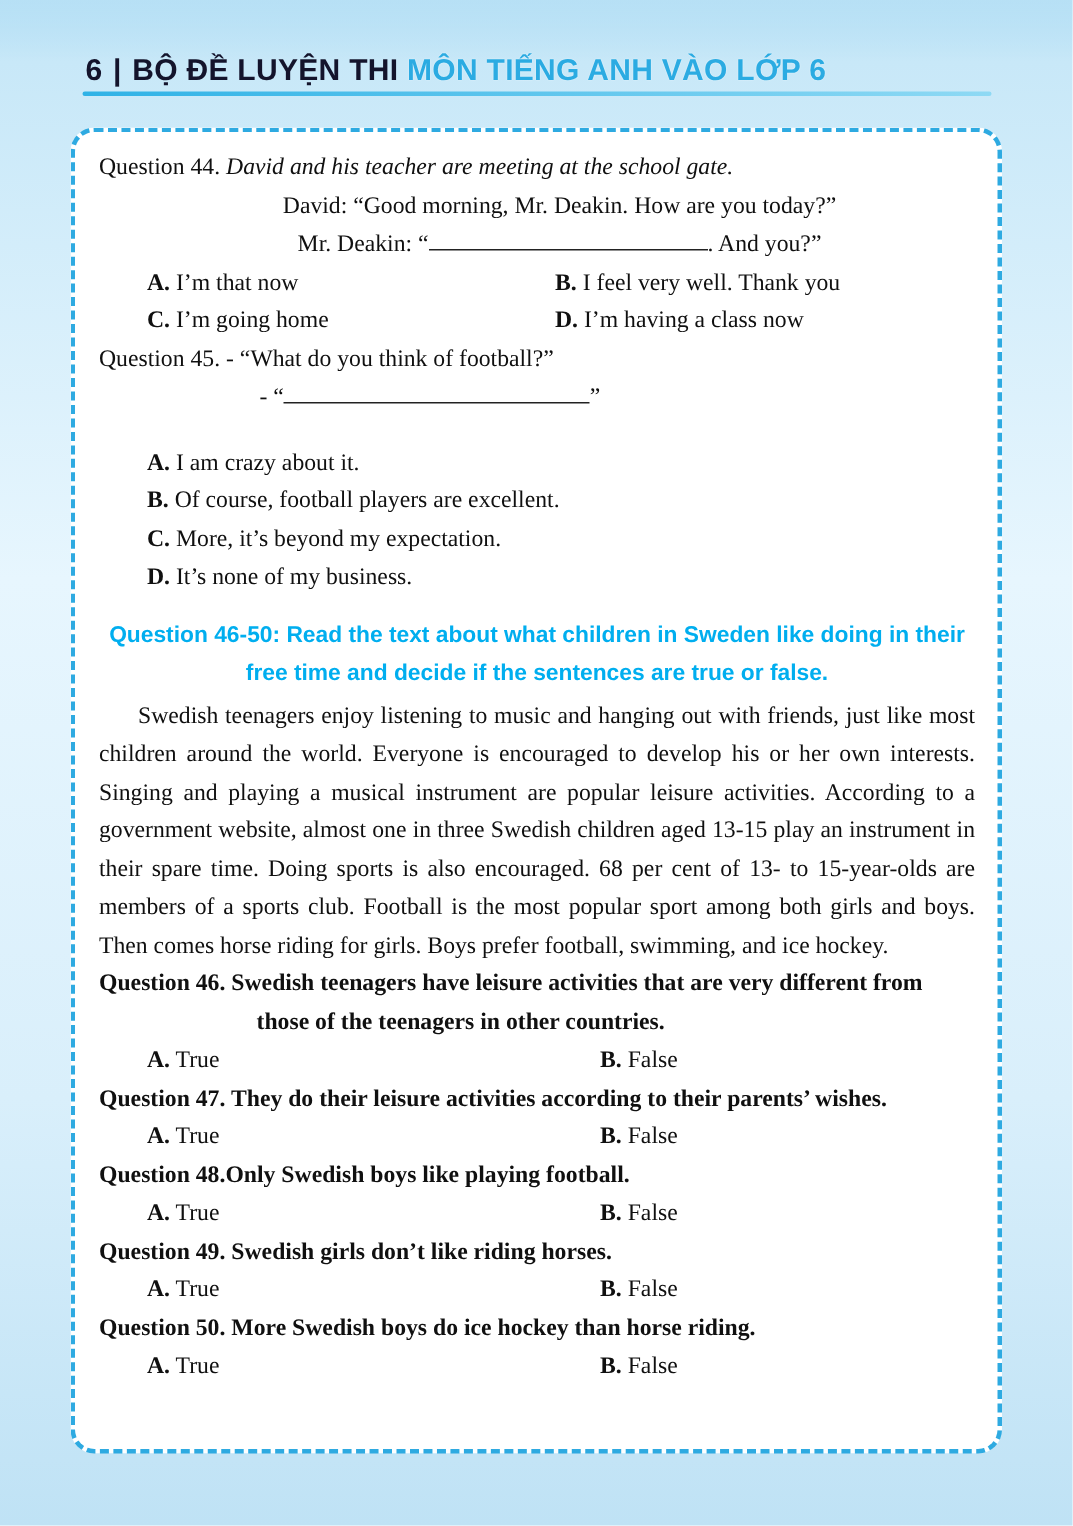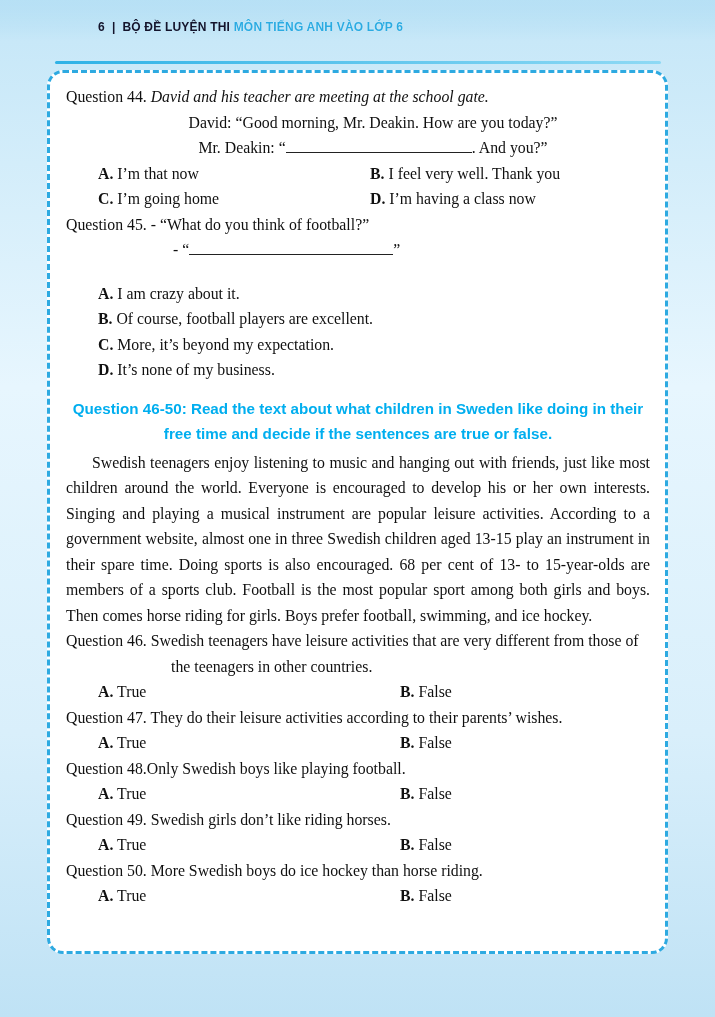--- a/index.html
+++ b/index.html
@@ -13,41 +13,40 @@
     background: linear-gradient(180deg, #9fd6f2 0%, #c8e8f8 4%, #e7f6fe 38%, #d9effb 72%, #bfe2f5 100%);
   }
   .page::before {
     content: "";
     position: absolute;
     left: 0; top: 0; width: 715px; height: 40px;
     background: linear-gradient(180deg, rgba(255,255,255,0.25), rgba(255,255,255,0));
   }
   .header {
     position: absolute;
-    top: 20px; left: 57px;
+    top: 36px; left: 57px;
     font-family: "Liberation Sans", sans-serif;
     font-weight: bold;
-    font-size: 12px;
+    font-size: 20px;
     letter-spacing: 0.2px;
     white-space: nowrap;
-    margin-left: 41px;
   }
   .header .dark { color: #14142c; }
   .header .divider { color: #14142c; margin: 0 7px; }
   .header .cyan { color: #2babe2; text-shadow: 0 0 1px rgba(255,255,255,0.8); }
   .header-rule {
     position: absolute;
     top: 61px; left: 55px;
     width: 606px; height: 3px;
     border-radius: 2px;
     background: linear-gradient(90deg, #2fb2e6, #8ed9f4);
   }
   .panel {
     position: absolute;
-    top: 70px; left: 47px;
+    top: 85px; left: 47px;
     width: 621px; height: 884px;
     background: #ffffff;
     border: 3px dashed #2eaae1;
     border-radius: 16px;
     padding: 11px 15px 0 16px;
     font-size: 15.8px;
     line-height: 25.5px;
     color: #101010;
   }
   .line { white-space: nowrap; }
@@ -83,20 +82,21 @@
     line-height: 25px;
     margin: 13px 2px 4px 2px;
   }
   .passage {
     text-align: justify;
     text-indent: 26px;
   }
   .hang {
     padding-left: 105px;
     text-indent: -105px;
+    font-weight: bold;
   }
 </style>
 </head>
 <body>
 
 <div class="page">
 
   <div class="header">
     <span class="dark">6</span><span class="divider">|</span><span class="dark">BỘ ĐỀ LUYỆN THI</span>
     <span class="cyan">MÔN TIẾNG ANH VÀO LỚP 6</span>

